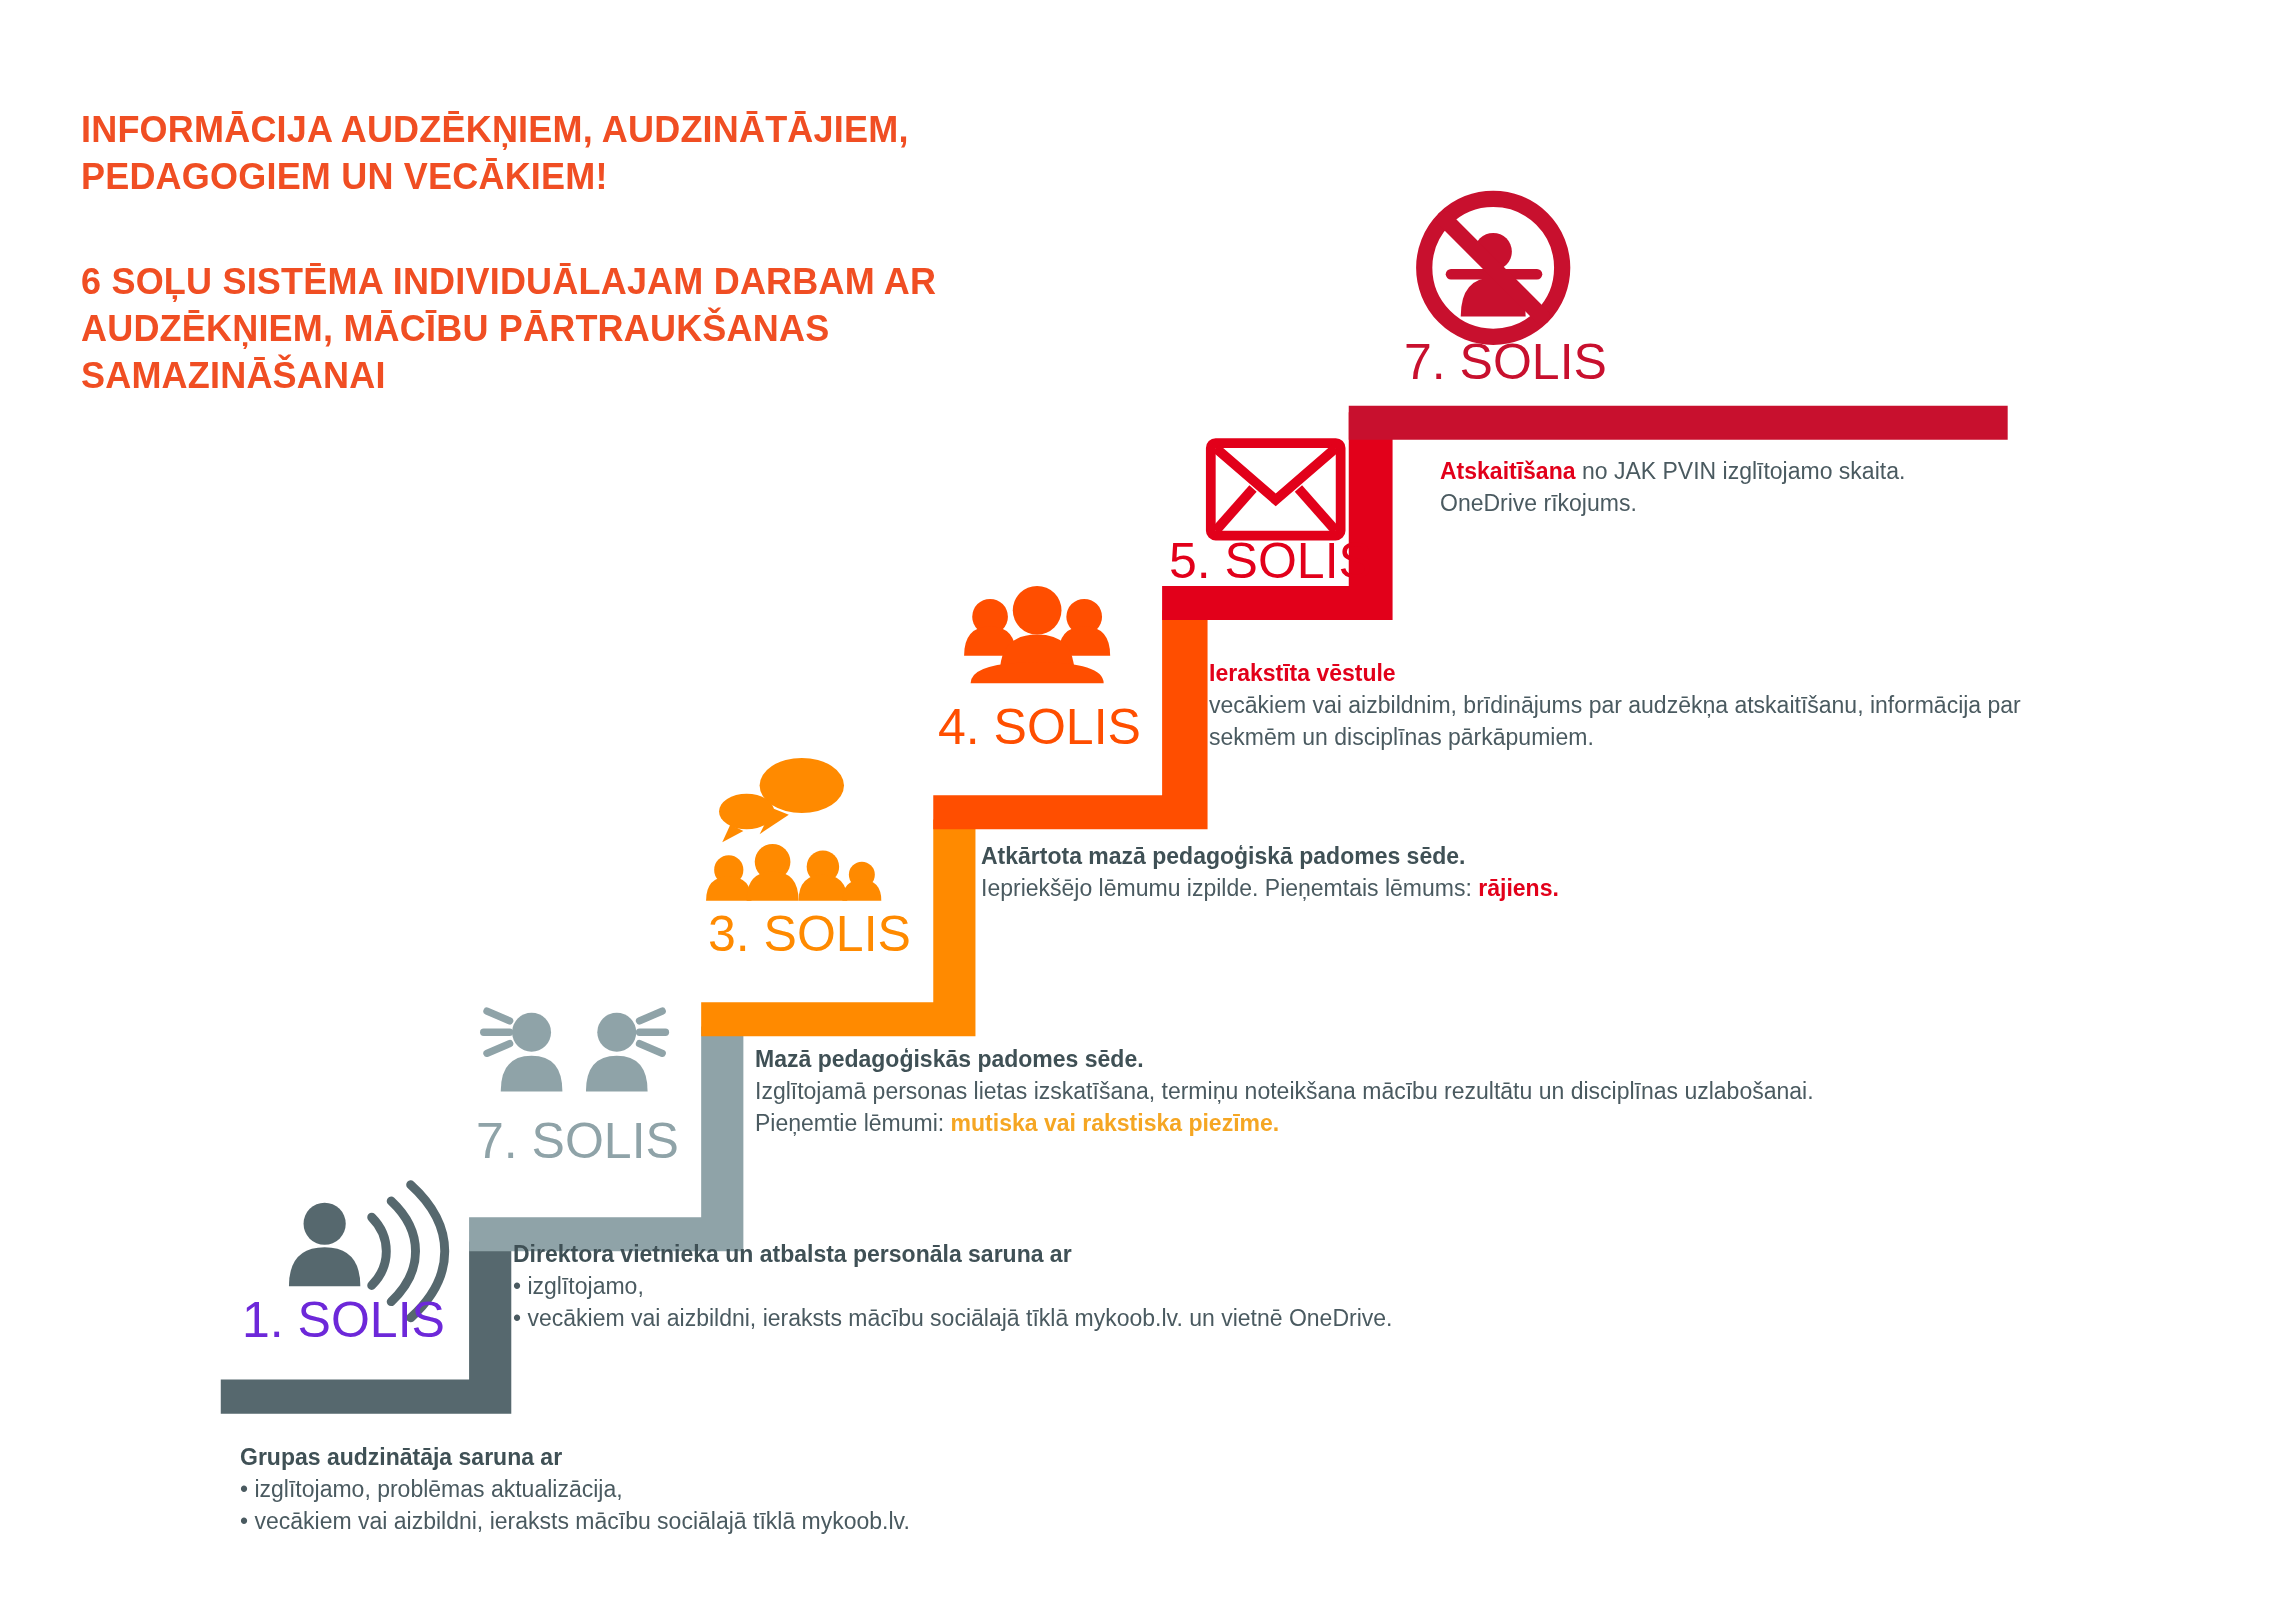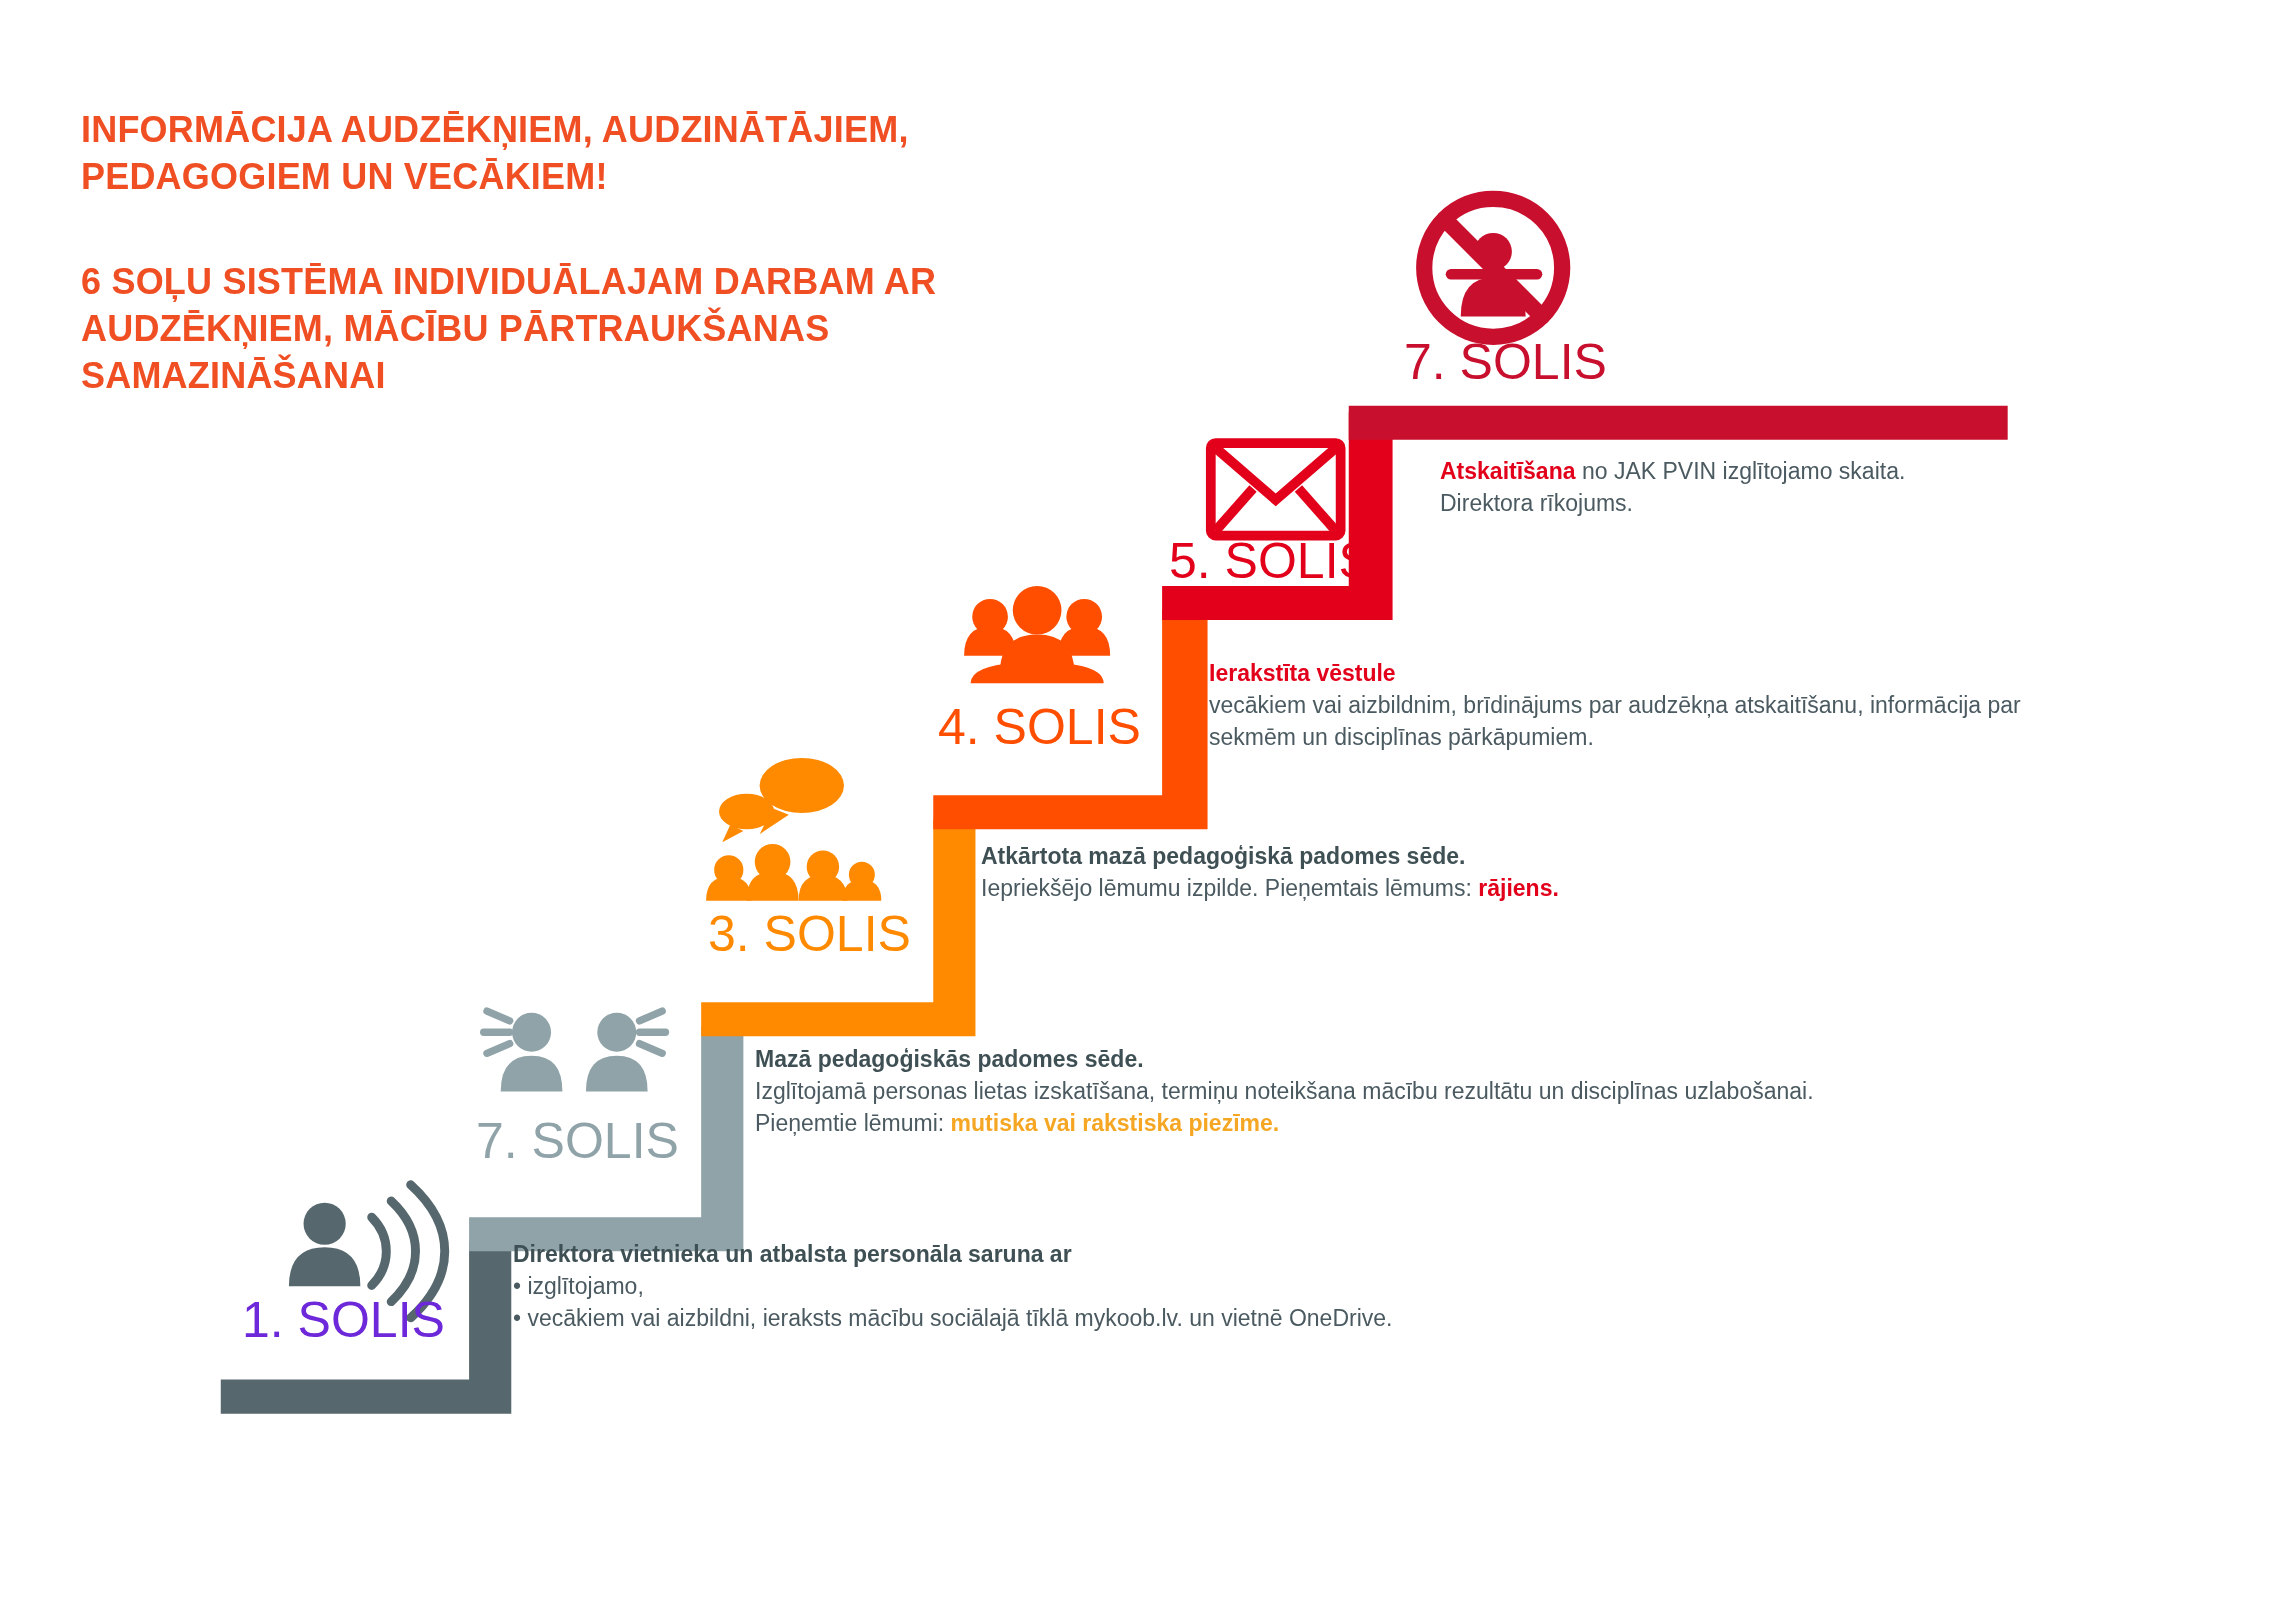--- a/index.html
+++ b/index.html
@@ -132,20 +132,25 @@
     </g>
   </svg>
 
   <div class="step-label" style="left:242px; top:1291px; color:#6d28d9;">1. SOLIS</div>
   <div class="step-label" style="left:476px; top:1112px; color:#8FA3A8;">7. SOLIS</div>
   <div class="step-label" style="left:708px; top:905px; color:#FF8A00;">3. SOLIS</div>
   <div class="step-label" style="left:938px; top:698px; color:#FF4E00;">4. SOLIS</div>
   <div class="step-label" style="left:1169px; top:532px; color:#E2001A;">5. SOLIS</div>
   <div class="step-label" style="left:1404px; top:333px; color:#C8102E;">7. SOLIS</div>
 
+  <div class="txt" style="left:240px; top:1441px; width:1380px;">
+    <div class="hd hd-dark">Grupas audzinātāja saruna ar</div>
+    <div class="bd">• izglītojamo, problēmas aktualizācija,</div>
+    <div class="bd">• vecākiem vai aizbildni, ieraksts mācību sociālajā tīklā mykoob.lv.</div>
+  </div>
 
   <div class="txt" style="left:513px; top:1238px; width:1461px;">
     <div class="hd hd-dark">Direktora vietnieka un atbalsta personāla saruna ar</div>
     <div class="bd">• izglītojamo,</div>
     <div class="bd">• vecākiem vai aizbildni, ieraksts mācību sociālajā tīklā mykoob.lv. un vietnē OneDrive.</div>
   </div>
 
   <div class="txt" style="left:755px; top:1043px; width:1461px;">
     <div class="hd hd-dark">Mazā pedagoģiskās padomes sēde.</div>
     <div class="bd">Izglītojamā personas lietas izskatīšana, termiņu noteikšana mācību rezultātu un disciplīnas uzlabošanai.</div>
@@ -158,17 +163,17 @@
   </div>
 
   <div class="txt" style="left:1209px; top:657px; width:1071px;">
     <div class="hd-red">Ierakstīta vēstule</div>
     <div class="bd">vecākiem vai aizbildnim, brīdinājums par audzēkņa atskaitīšanu, informācija par</div>
     <div class="bd">sekmēm un disciplīnas pārkāpumiem.</div>
   </div>
 
   <div class="txt" style="left:1440px; top:455px; width:812px;">
     <div class="bd"><span class="em-red">Atskaitīšana</span><span> no JAK PVIN izglītojamo skaita.</span></div>
-    <div class="bd">Direktora rīkojums.</div>
+    <div class="bd">OneDrive rīkojums.</div>
   </div>
 
 </div>
 
 
 </body></html>

